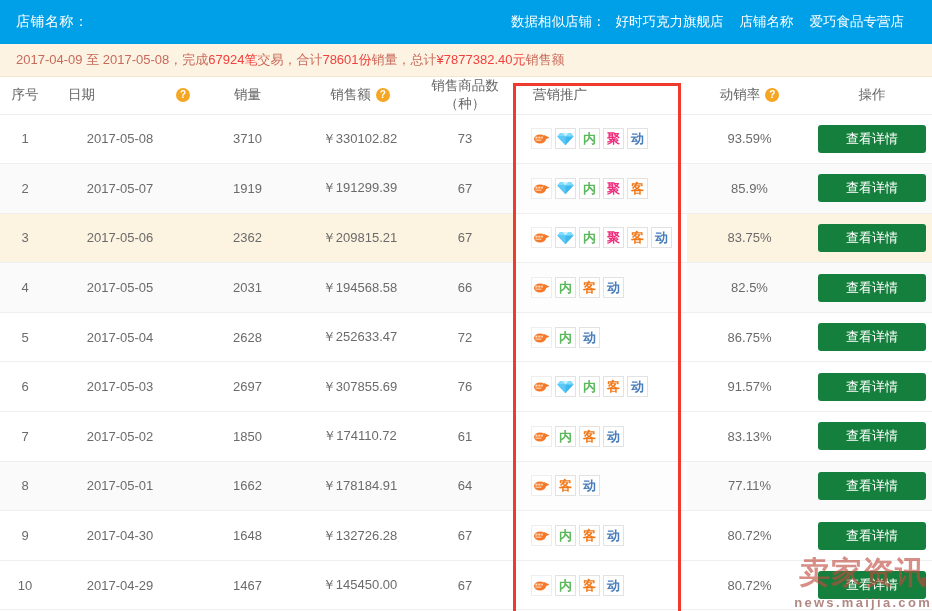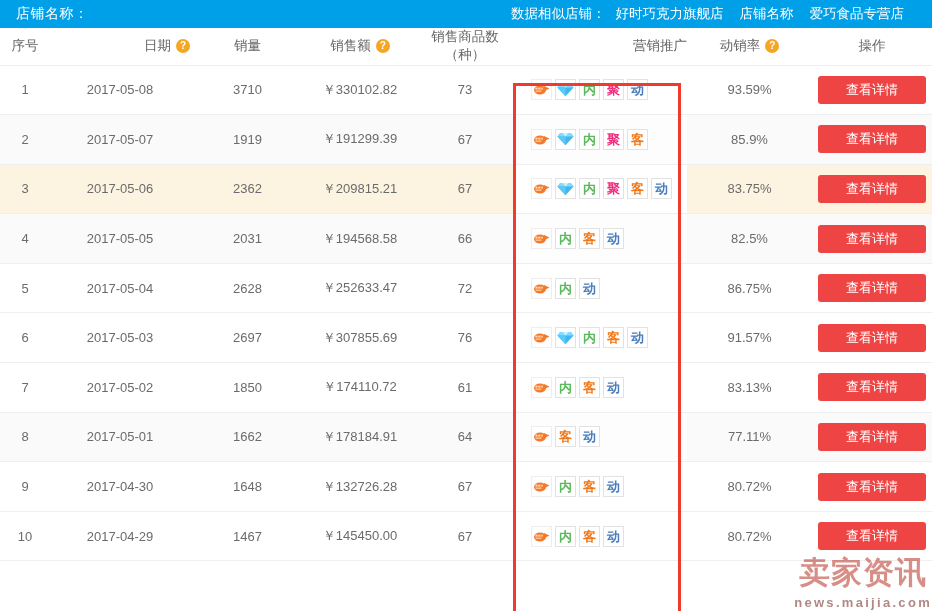--- a/index.html
+++ b/index.html
@@ -7,21 +7,21 @@
     margin: 0; padding: 0;
     width: 932px; height: 611px;
     overflow: hidden;
     background: #ffffff;
     font-family: "Liberation Sans", "DejaVu Sans", sans-serif;
   }
 
   
   .topbar {
     position: relative;
-    height: 28px;
+    height: 44px;
     background: #00a0e9;
     display: flex;
     align-items: center;
     padding: 0 16px;
     color: #ffffff;
   }
   .shop-label {
     font-size: 14px;
     color: #ffffff;
     white-space: nowrap;
@@ -104,21 +104,21 @@
     border-bottom: 1px solid #ededed;
     padding: 0;
     vertical-align: middle;
   }
   .th-inner {
     display: flex;
     align-items: center;
     justify-content: center;
     gap: 5px;
   }
-  .th-left { justify-content: flex-end; padding-left: 18px; }
+  .th-left { justify-content: space-between; padding-left: 18px; }
   .qmark {
     display: inline-flex;
     align-items: center; justify-content: center;
     width: 14px; height: 14px;
     border-radius: 50%;
     background: #f5a623;
     color: #ffffff;
     font-size: 10px;
     line-height: 1;
     font-weight: bold;
@@ -167,21 +167,21 @@
   .ico-train { border-color: #eee; }
   .ico-train svg { display: block; }
   .ico-diamond svg { display: block; }
   .ico-nei { color: #5cb85c; }
   .ico-ju  { color: #ef2d7d; }
   .ico-ke  { color: #f07818; }
   .ico-dong{ color: #4a7ebb; }
 
   .btn-detail {
     display: inline-block;
-    background: #ef4444;
+    background: #15803d;
     color: #ffffff;
     font-size: 13px;
     padding: 7px 28px 8px;
     border-radius: 3px;
     border: none;
     cursor: pointer;
     line-height: 1;
     font-family: inherit;
   }
 
@@ -234,20 +234,23 @@
   <div class="topbar">
     <span class="shop-label">店铺名称：</span>
     <div class="similar-wrap">
       <span class="similar-label">数据相似店铺：</span>
       <a class="similar-link">好时巧克力旗舰店</a>
       <a class="similar-link">店铺名称</a>
       <a class="similar-link">爱巧食品专营店</a>
     </div>
   </div>
 
+  <div class="summary">
+    <span id="summary-text"><span>2017-04-09 </span><span>至</span><span> 2017-05-08，完成</span><span class="hl">67924笔</span><span>交易，合计</span><span class="hl">78601份</span><span>销量，总计</span><span class="hl">¥7877382.40元</span><span>销售额</span></span>
+  </div>
 
   <table class="grid">
     <colgroup>
       <col style="width:50px">
       <col style="width:140px">
       <col style="width:115px">
       <col style="width:110px">
       <col style="width:100px">
       <col style="width:172px">
       <col style="width:125px">

